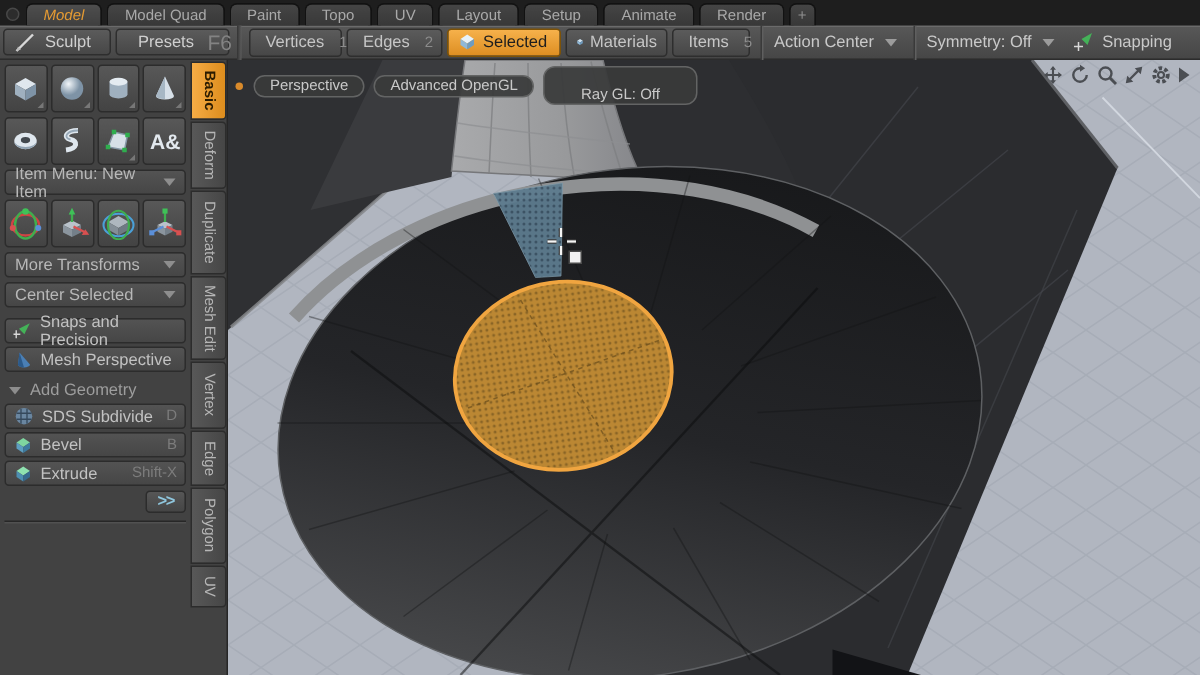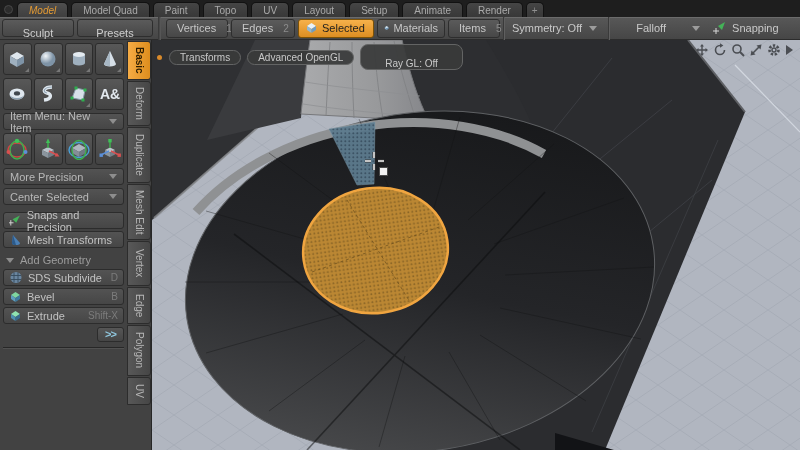--- a/index.html
+++ b/index.html
@@ -8,21 +8,21 @@
 
   
   .tabbar{height:17px;background:#1e1e1e;display:flex;align-items:flex-end;padding:0 0 0 2px;}
   .app-menu-dot{width:9px;height:9px;border-radius:50%;background:#2c2c2c;border:1px solid #484848;margin:0 4px 3px 2px;}
   .ltab{font-size:10px;color:#a9a9a9;background:linear-gradient(#454545,#383838);border:1px solid #121212;border-bottom:none;border-radius:5px 5px 0 0;padding:2px 11px 1px;margin-right:3px;white-space:nowrap;}
   .ltab.active{color:#e59b33;background:linear-gradient(#4e4e4e,#3f3f3f);font-style:italic;}
   .ltab.add{padding:2px 5px 1px;color:#8f8f8f;}
 
   
   .toolbar{height:23px;background:linear-gradient(#585858,#464646);box-shadow:inset 0 1px 0 #6b6b6b;display:flex;align-items:center;padding:0 4px 0 2px;gap:3px;border-bottom:1px solid #2c2c2c;}
-  .tbtn{height:18px;background:linear-gradient(#5b5b5b,#474747);border:1px solid #2e2e2e;border-radius:3px;display:flex;align-items:center;gap:7px;padding:0 7px;color:#cfcfcf;font-size:11px;flex-direction:column;}
+  .tbtn{height:18px;background:linear-gradient(#5b5b5b,#474747);border:1px solid #2e2e2e;border-radius:3px;display:flex;align-items:center;gap:7px;padding:0 7px;color:#cfcfcf;font-size:11px;}
   .tbtn .shortcut{color:#838383;font-size:14px;margin-left:2px;}
   .tb-sep{width:3px;height:23px;background:linear-gradient(90deg,#333,#5d5d5d);margin:0 2px;}
   .mode-tab{height:19px;background:linear-gradient(#5b5b5b,#474747);border:1px solid #2e2e2e;border-radius:3px;display:flex;align-items:center;gap:4px;padding:0 6px;color:#c6c6c6;font-size:11px;}
   .mode-tab .num{color:#8c8c8c;font-size:10px;margin-left:6px;}
   .mode-tab.active{background:linear-gradient(#f6b14b,#dd8e22);border-color:#7d5206;color:#1e1e1e;}
   .dd{display:flex;align-items:center;gap:7px;color:#c9c9c9;font-size:11px;padding:0 8px;height:23px;border-left:1px solid #3a3a3a;box-shadow:inset 1px 0 0 #5f5f5f;}
   .chev{width:0;height:0;border-left:4px solid transparent;border-right:4px solid transparent;border-top:5px solid #9c9c9c;}
   .falloff-dd{min-width:100px;justify-content:space-between;}
   .snap-grp{display:flex;align-items:center;gap:4px;color:#c9c9c9;font-size:11px;margin-left:2px;padding-right:2px;}
 
@@ -133,26 +133,26 @@
     <div class="mode-tab" style="width:52px">
       <svg width="13" height="12" viewBox="0 0 13 12">
           <polygon points="2,4 6.5,1 11,4 6.5,7" fill="#ead9ae"></polygon>
           <polygon points="2,4 6.5,7 6.5,11 2,8" fill="#c4a869"></polygon>
           <polygon points="11,4 6.5,7 6.5,11 11,8" fill="#a9894b"></polygon>
         </svg>
       <span>Items</span>
       <span class="num">5</span>
     </div>
 
+    <div class="dd" style="margin-left:4px">
+      <span>Action Center</span>
+      <span class="chev"></span>
+    </div>
     <div class="dd">
       <span>Symmetry: Off</span>
-      <span class="chev"></span>
-    </div>
-    <div class="dd falloff-dd">
-      <span style="margin:0 auto">Falloff</span>
       <span class="chev"></span>
     </div>
     <div class="snap-grp">
       <svg width="15" height="14" viewBox="0 0 15 14">
           <path d="M3,7 L3,13 M0,10 L6,10" stroke="#d8d8d8" stroke-width="1"></path>
           <path d="M12,1 L6,7 L6,4 M6,7 L9,7" stroke="#3fae4e" stroke-width="0" fill="none"></path>
           <polygon points="12,1 5,5 9,9" fill="#44b258"></polygon>
         </svg>
       <span>Snapping</span>
     </div>
@@ -268,42 +268,42 @@
                 <rect x="10.3" y="1" width="3.4" height="3.4" fill="#3fc158"></rect>
                 <line x1="13" y1="13" x2="20" y2="16.5" stroke="#d85050" stroke-width="1.5"></line>
                 <rect x="19.5" y="15.5" width="3.4" height="3.4" fill="#d85050"></rect>
                 <line x1="11" y1="13" x2="4" y2="16.5" stroke="#5b8fd8" stroke-width="1.5"></line>
                 <rect x="1.5" y="15.5" width="3.4" height="3.4" fill="#5b8fd8"></rect>
               </svg>
           </div>
         </div>
 
         <div class="drop-row">
-          <span>More Precision</span>
+          <span>More Transforms</span>
           <span class="chev"></span>
         </div>
         <div class="drop-row">
           <span>Center Selected</span>
           <span class="chev"></span>
         </div>
 
         <div style="height:4px"></div>
         <div class="row-btn">
           <svg width="14" height="12" viewBox="0 0 14 12">
               <path d="M2,5 L2,11 M-1,8 L5,8" stroke="#dadada" stroke-width="1"></path>
               <polygon points="12,0 4,4 8,8" fill="#44b258"></polygon>
             </svg>
           <span>Snaps and Precision</span>
         </div>
         <div class="row-btn">
           <svg width="13" height="12" viewBox="0 0 13 12">
               <path d="M4,1 L11,9 A4,2 0 0 1 3,9 Z" fill="#4a7fb5"></path>
               <path d="M4,1 L3,9 A4,2 0 0 0 7,11 Z" fill="#2c5a8a"></path>
             </svg>
-          <span>Mesh Transforms</span>
+          <span>Mesh Perspective</span>
         </div>
 
         <div class="section-head">
           <span class="tri-down"></span>
           <span>Add Geometry</span>
         </div>
 
         <div class="row-btn">
           <svg width="14" height="13" viewBox="0 0 14 13">
               <circle cx="7" cy="6.5" r="5.5" fill="#6a86a0"></circle>
@@ -445,21 +445,21 @@
               <line x1="226" y1="121" x2="232" y2="121"></line>
             <line x1="222" y1="112" x2="222" y2="118"></line>
               <line x1="222" y1="124" x2="222" y2="130"></line>
           </g>
           <rect x="227.5" y="127.5" width="8" height="8" fill="#f2f2f2" stroke="#4a4a4a" stroke-width="1"></rect>
         </g>
       </svg>
 
       <div class="vp-header">
         <div class="vp-dot"></div>
-        <div class="pill">Transforms</div>
+        <div class="pill">Perspective</div>
         <div class="pill">Advanced OpenGL</div>
         <div class="pill wide">Ray GL: Off</div>
       </div>
 
       <div class="vp-nav">
         <svg width="14" height="14" viewBox="0 0 14 14">
             <path d="M7,1 L5,3.5 L9,3.5 Z M7,13 L5,10.5 L9,10.5 Z M1,7 L3.5,5 L3.5,9 Z M13,7 L10.5,5 L10.5,9 Z" fill="#4b4e53"></path>
             <path d="M7,3 L7,11 M3,7 L11,7" stroke="#4b4e53" stroke-width="1.4"></path>
           </svg>
         <svg width="14" height="14" viewBox="0 0 14 14">

